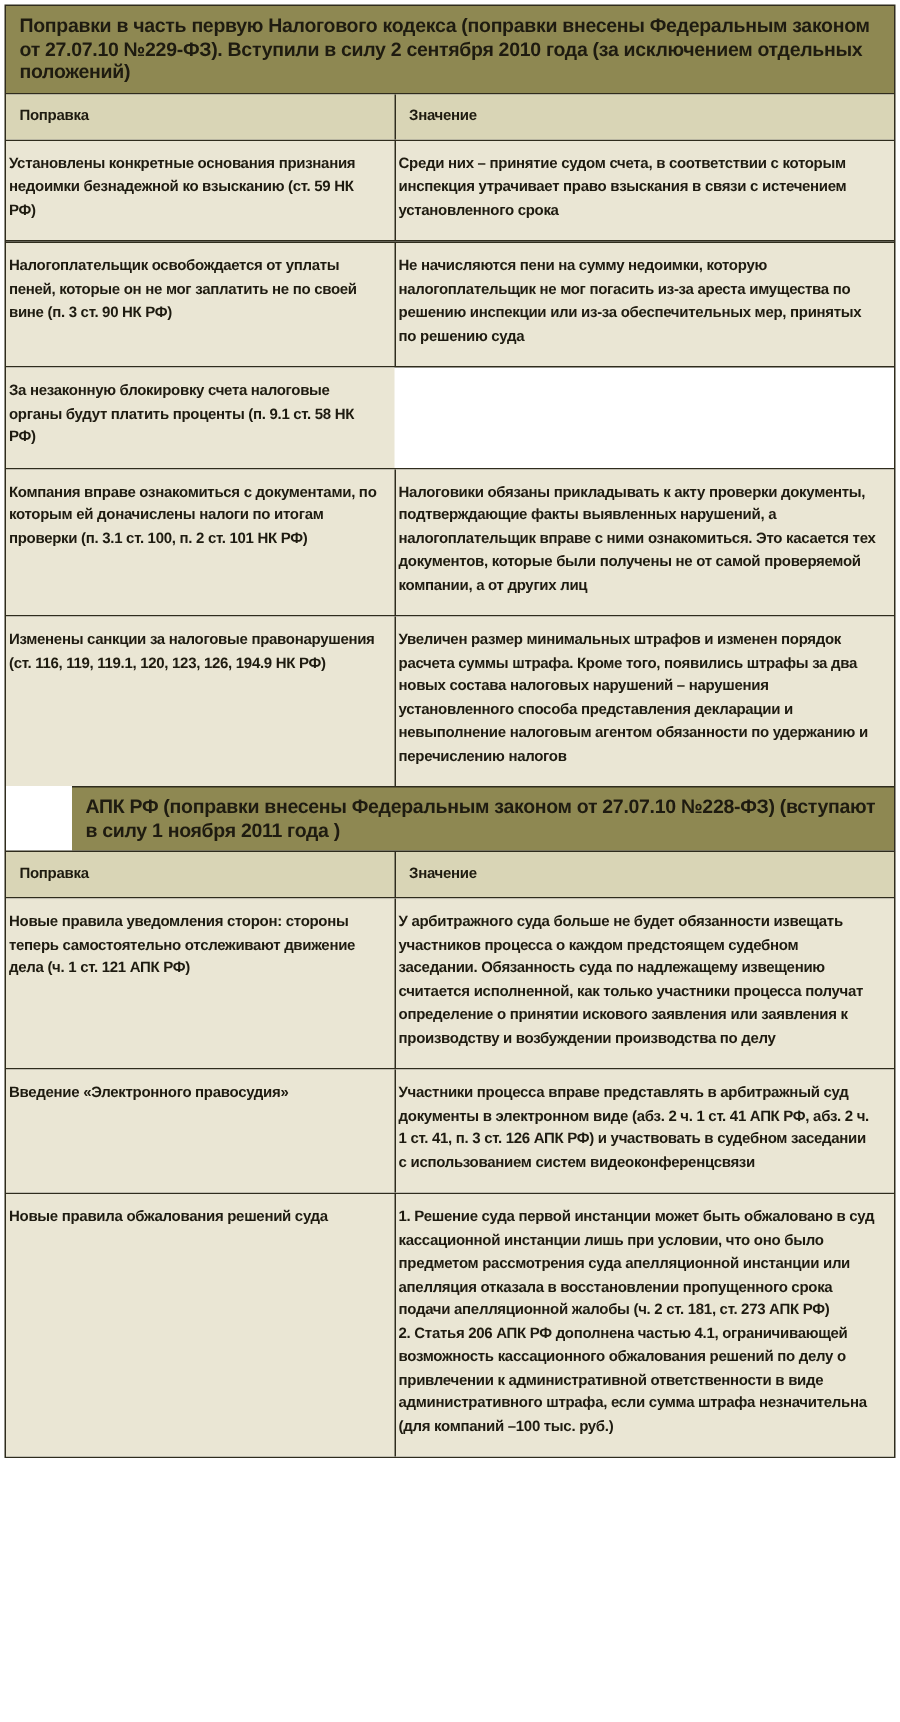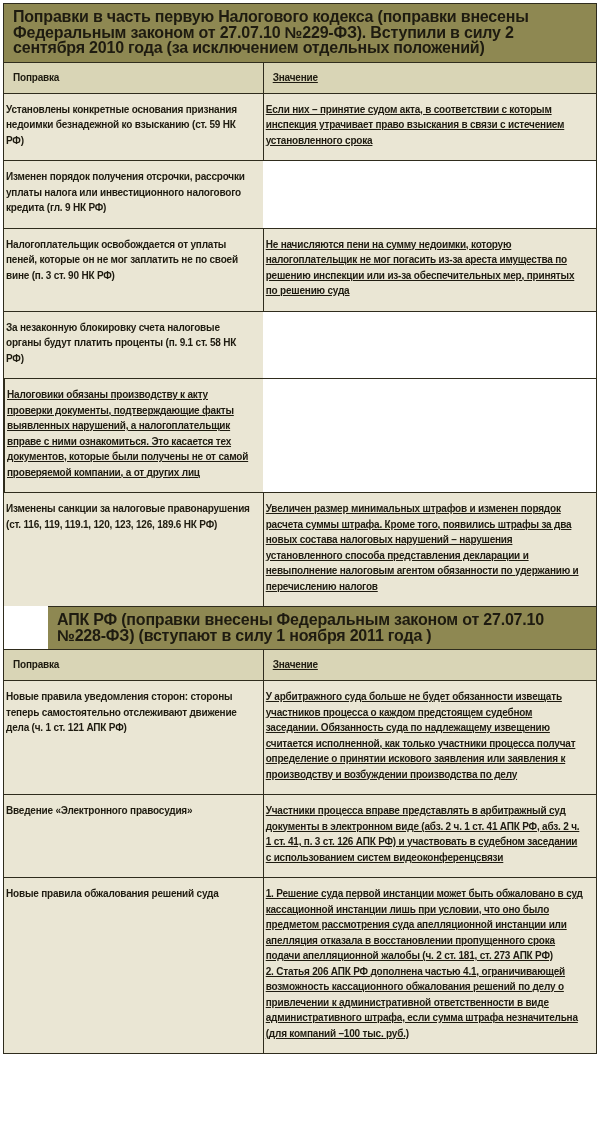--- a/index.html
+++ b/index.html
@@ -19,21 +19,21 @@
     color:var(--text);
     letter-spacing:-0.2px;
   }
   .doc{
     margin:3px;
     border:1px solid var(--border);
   }
   .section-header{
     background:var(--section-header-bg);
     padding:5px 9px 6px 9px;
-    font-size:16px;
+    font-size:13px;
     line-height:15.5px;
   }
   .section + .section .section-header{
     border-top:1px solid var(--border);
     margin-left:44px;
   }
   .cols{
     display:grid;
     grid-template-columns:43.7% 56.3%;
     border-top:1px solid var(--border);
@@ -45,56 +45,55 @@
     line-height:15px;
   }
   .cell{
     background:var(--cell-bg);
     padding:8px 11px 12px 2px;
     font-size:10px;
     line-height:15.5px;
   }
   .cell.meaning, .col-header-cell.meaning{
     border-left:1px solid var(--border);
-    text-decoration:underline;
   }
   .cell.meaning{
     white-space:pre-line;
   }
 </style>
 </head>
 <body>
 
 <div class="doc">
 
   <div class="section">
     <div class="section-header">Поправки в часть первую Налогового кодекса (поправки внесены Федеральным законом от 27.07.10 №229-ФЗ). Вступили в силу 2 сентября 2010 года (за исключением отдельных положений)</div>
     <div class="cols">
       <div class="col-header-cell">Поправка</div>
       <div class="col-header-cell meaning">Значение</div>
     </div>
     <div class="cols">
       <div class="cell amendment">Установлены конкретные основания признания недоимки безнадежной ко взысканию (ст. 59 НК РФ)</div>
-      <div class="cell meaning">Если них – принятие судом акта, в соответствии с которым инспекция утрачивает право взыскания в связи с истечением установленного срока</div>
+      <div class="cell meaning">Среди них – принятие судом счета, в соответствии с которым инспекция утрачивает право взыскания в связи с истечением установленного срока</div>
     </div>
     <div class="cols">
-      <div class="cell amendment">Изменен порядок получения отсрочки, рассрочки уплаты налога или инвестиционного налогового кредита (гл. 9 НК РФ)</div>
     </div>
     <div class="cols">
       <div class="cell amendment">Налогоплательщик освобождается от уплаты пеней, которые он не мог заплатить не по своей вине (п. 3 ст. 90 НК РФ)</div>
       <div class="cell meaning">Не начисляются пени на сумму недоимки, которую налогоплательщик не мог погасить из-за ареста имущества по решению инспекции или из-за обеспечительных мер, принятых по решению суда</div>
     </div>
     <div class="cols">
       <div class="cell amendment">За незаконную блокировку счета налоговые органы будут платить проценты (п. 9.1 ст. 58 НК РФ)</div>
     </div>
     <div class="cols">
-      <div class="cell meaning">Налоговики обязаны производству к акту проверки документы, подтверждающие факты выявленных нарушений, а налогоплательщик вправе с ними ознакомиться. Это касается тех документов, которые были получены не от самой проверяемой компании, а от других лиц</div>
+      <div class="cell amendment">Компания вправе ознакомиться с документами, по которым ей доначислены налоги по итогам проверки (п. 3.1 ст. 100, п. 2 ст. 101 НК РФ)</div>
+      <div class="cell meaning">Налоговики обязаны прикладывать к акту проверки документы, подтверждающие факты выявленных нарушений, а налогоплательщик вправе с ними ознакомиться. Это касается тех документов, которые были получены не от самой проверяемой компании, а от других лиц</div>
     </div>
     <div class="cols">
-      <div class="cell amendment">Изменены санкции за налоговые правонарушения (ст. 116, 119, 119.1, 120, 123, 126, 189.6 НК РФ)</div>
+      <div class="cell amendment">Изменены санкции за налоговые правонарушения (ст. 116, 119, 119.1, 120, 123, 126, 194.9 НК РФ)</div>
       <div class="cell meaning">Увеличен размер минимальных штрафов и изменен порядок расчета суммы штрафа. Кроме того, появились штрафы за два новых состава налоговых нарушений – нарушения установленного способа представления декларации и невыполнение налоговым агентом обязанности по удержанию и перечислению налогов</div>
     </div>
   </div>
 
   <div class="section">
     <div class="section-header">АПК РФ (поправки внесены Федеральным законом от 27.07.10 №228-ФЗ) (вступают в силу 1 ноября 2011 года )</div>
     <div class="cols">
       <div class="col-header-cell">Поправка</div>
       <div class="col-header-cell meaning">Значение</div>
     </div>

